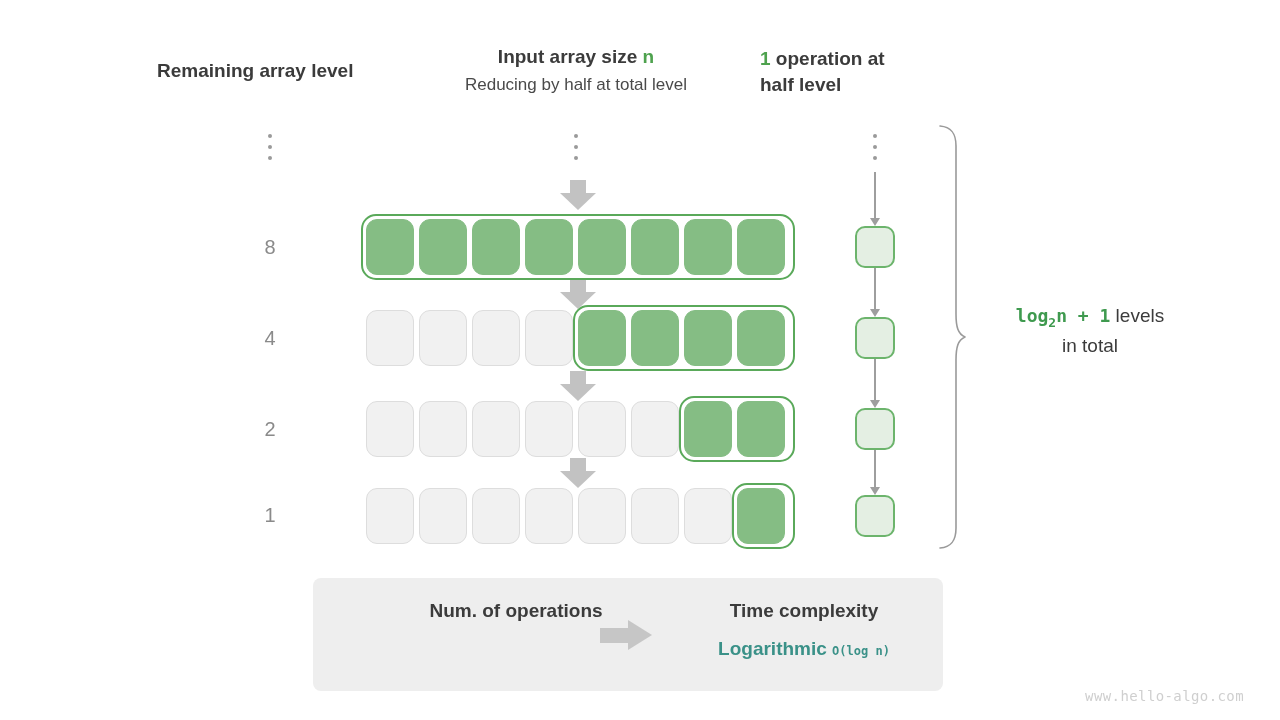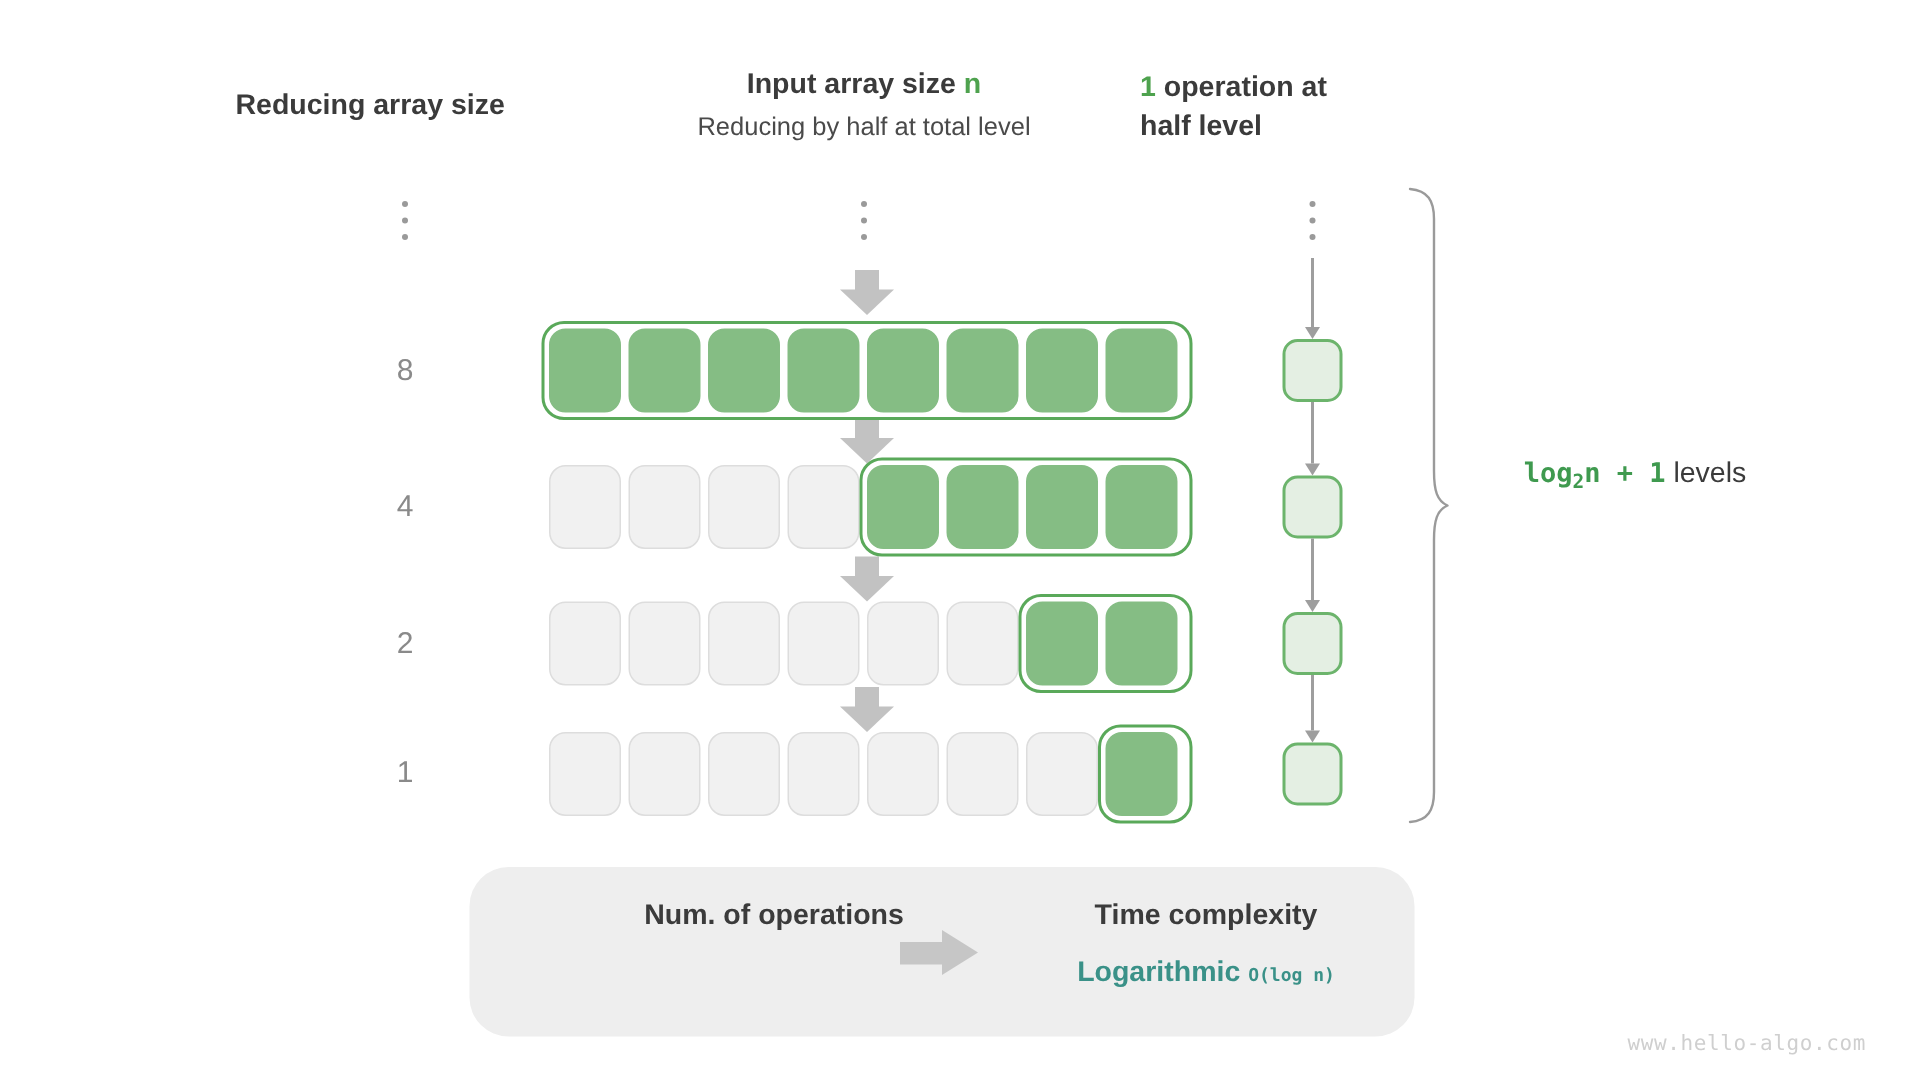--- a/index.html
+++ b/index.html
@@ -207,21 +207,21 @@
   }
 
   
   .summary {
     position: absolute;
     left: 313px;
     top: 578px;
     width: 630px;
     height: 113px;
     background: #eeeeee;
-    border-radius: 26px;
+    border-radius: 8px;
   }
   .summary .col {
     position: absolute;
     top: 22px;
     text-align: center;
   }
   .summary .col.left  { left: 28px;  width: 350px; }
   .summary .col.right { left: 368px; width: 246px; }
   .summary .title {
     font-size: 19px;
@@ -283,21 +283,21 @@
     color: #cfcfcf;
     letter-spacing: 0.4px;
   }
   sub { font-size: 0.72em; }
 </style>
 </head>
 <body>
 
 <div class="stage">
 
-  <div class="hdr-left">Reducing array size</div>
+  <div class="hdr-left">Remaining array level</div>
 
   <div class="hdr-center">
     <div class="line1"><span>Input array size </span><span class="green-accent">n</span></div>
     <div class="line2">Reducing by half at total level</div>
   </div>
 
   <div class="hdr-right">
     <div><span class="green-accent">1</span><span> operation at</span></div>
     <div>half level</div>
   </div>
@@ -419,20 +419,21 @@
       <path d="M6 2 C 18 3, 22 10, 22 22 L 22 190 C 22 203, 24 210, 31 213
                C 24 216, 22 223, 22 236 L 22 404 C 22 416, 18 423, 6 424" stroke="#9a9a9a" stroke-width="1.6" fill="none" stroke-linecap="round" stroke-linejoin="round"></path>
     </svg>
   </div>
 
   <div class="brace-note">
     <div class="l1">
       <span class="formula"><span>log</span><sub>2</sub><span>n + 1</span></span>
       <span class="word">levels</span>
     </div>
+    <div class="l2">in total</div>
   </div>
 
   <div class="summary">
     <div class="col left">
       <div class="title">Num. of operations</div>
     </div>
 
     <div class="mid-arrow">
       <div class="stem"></div>
         <div class="head"></div>

